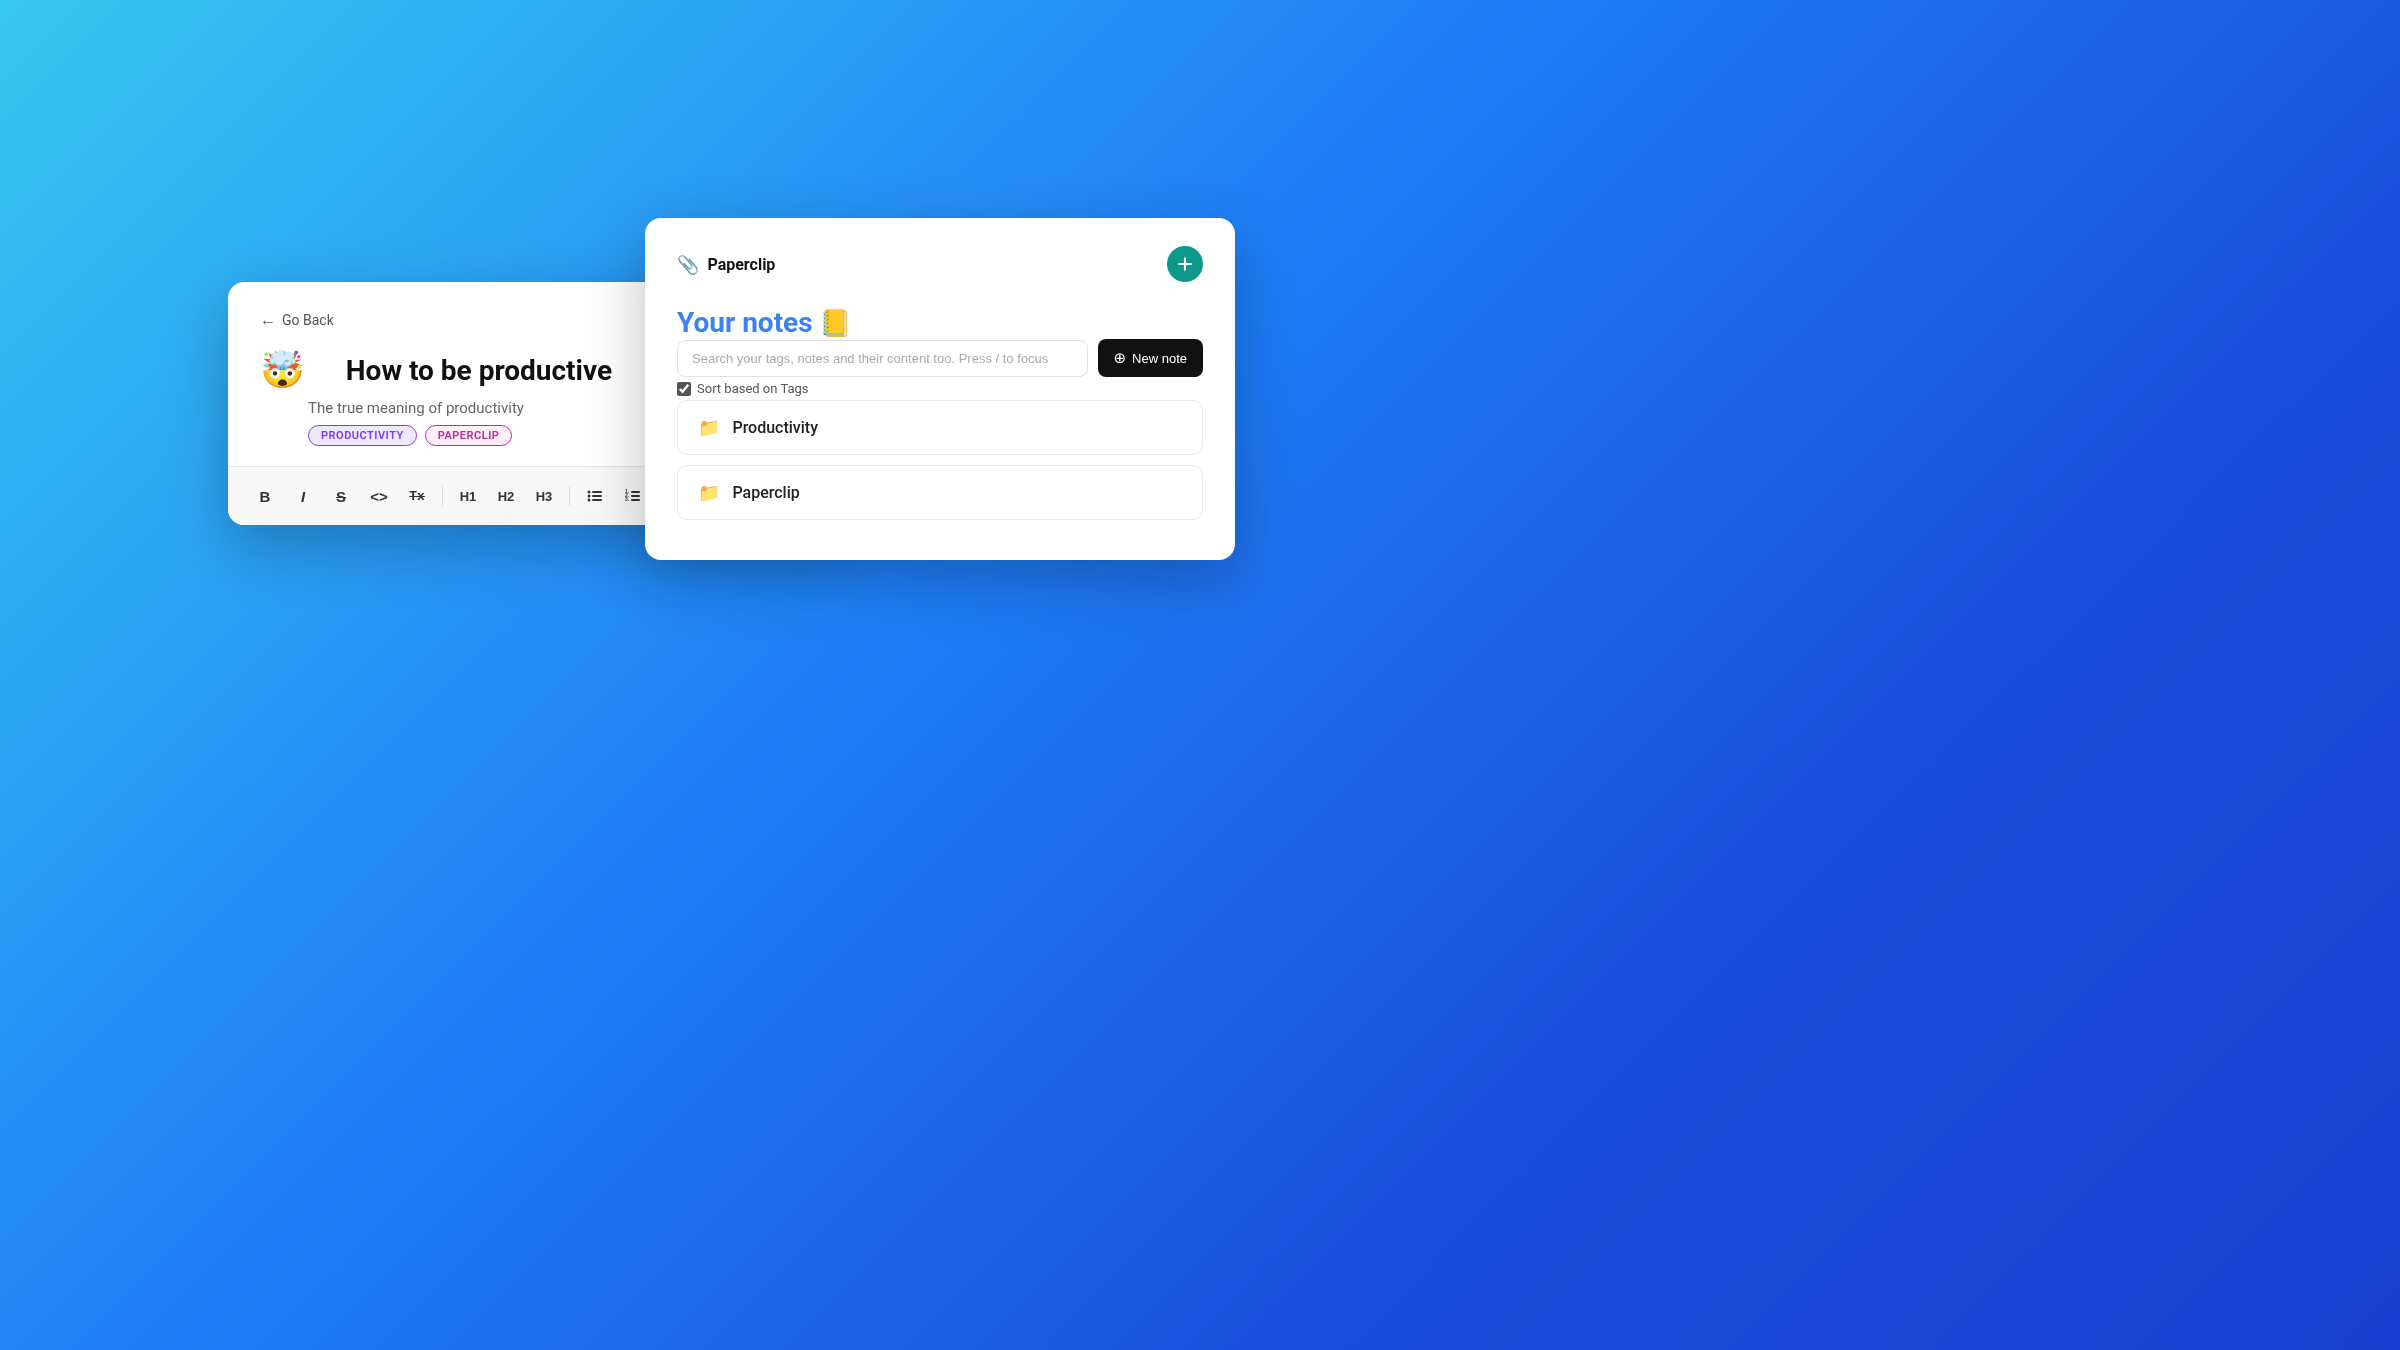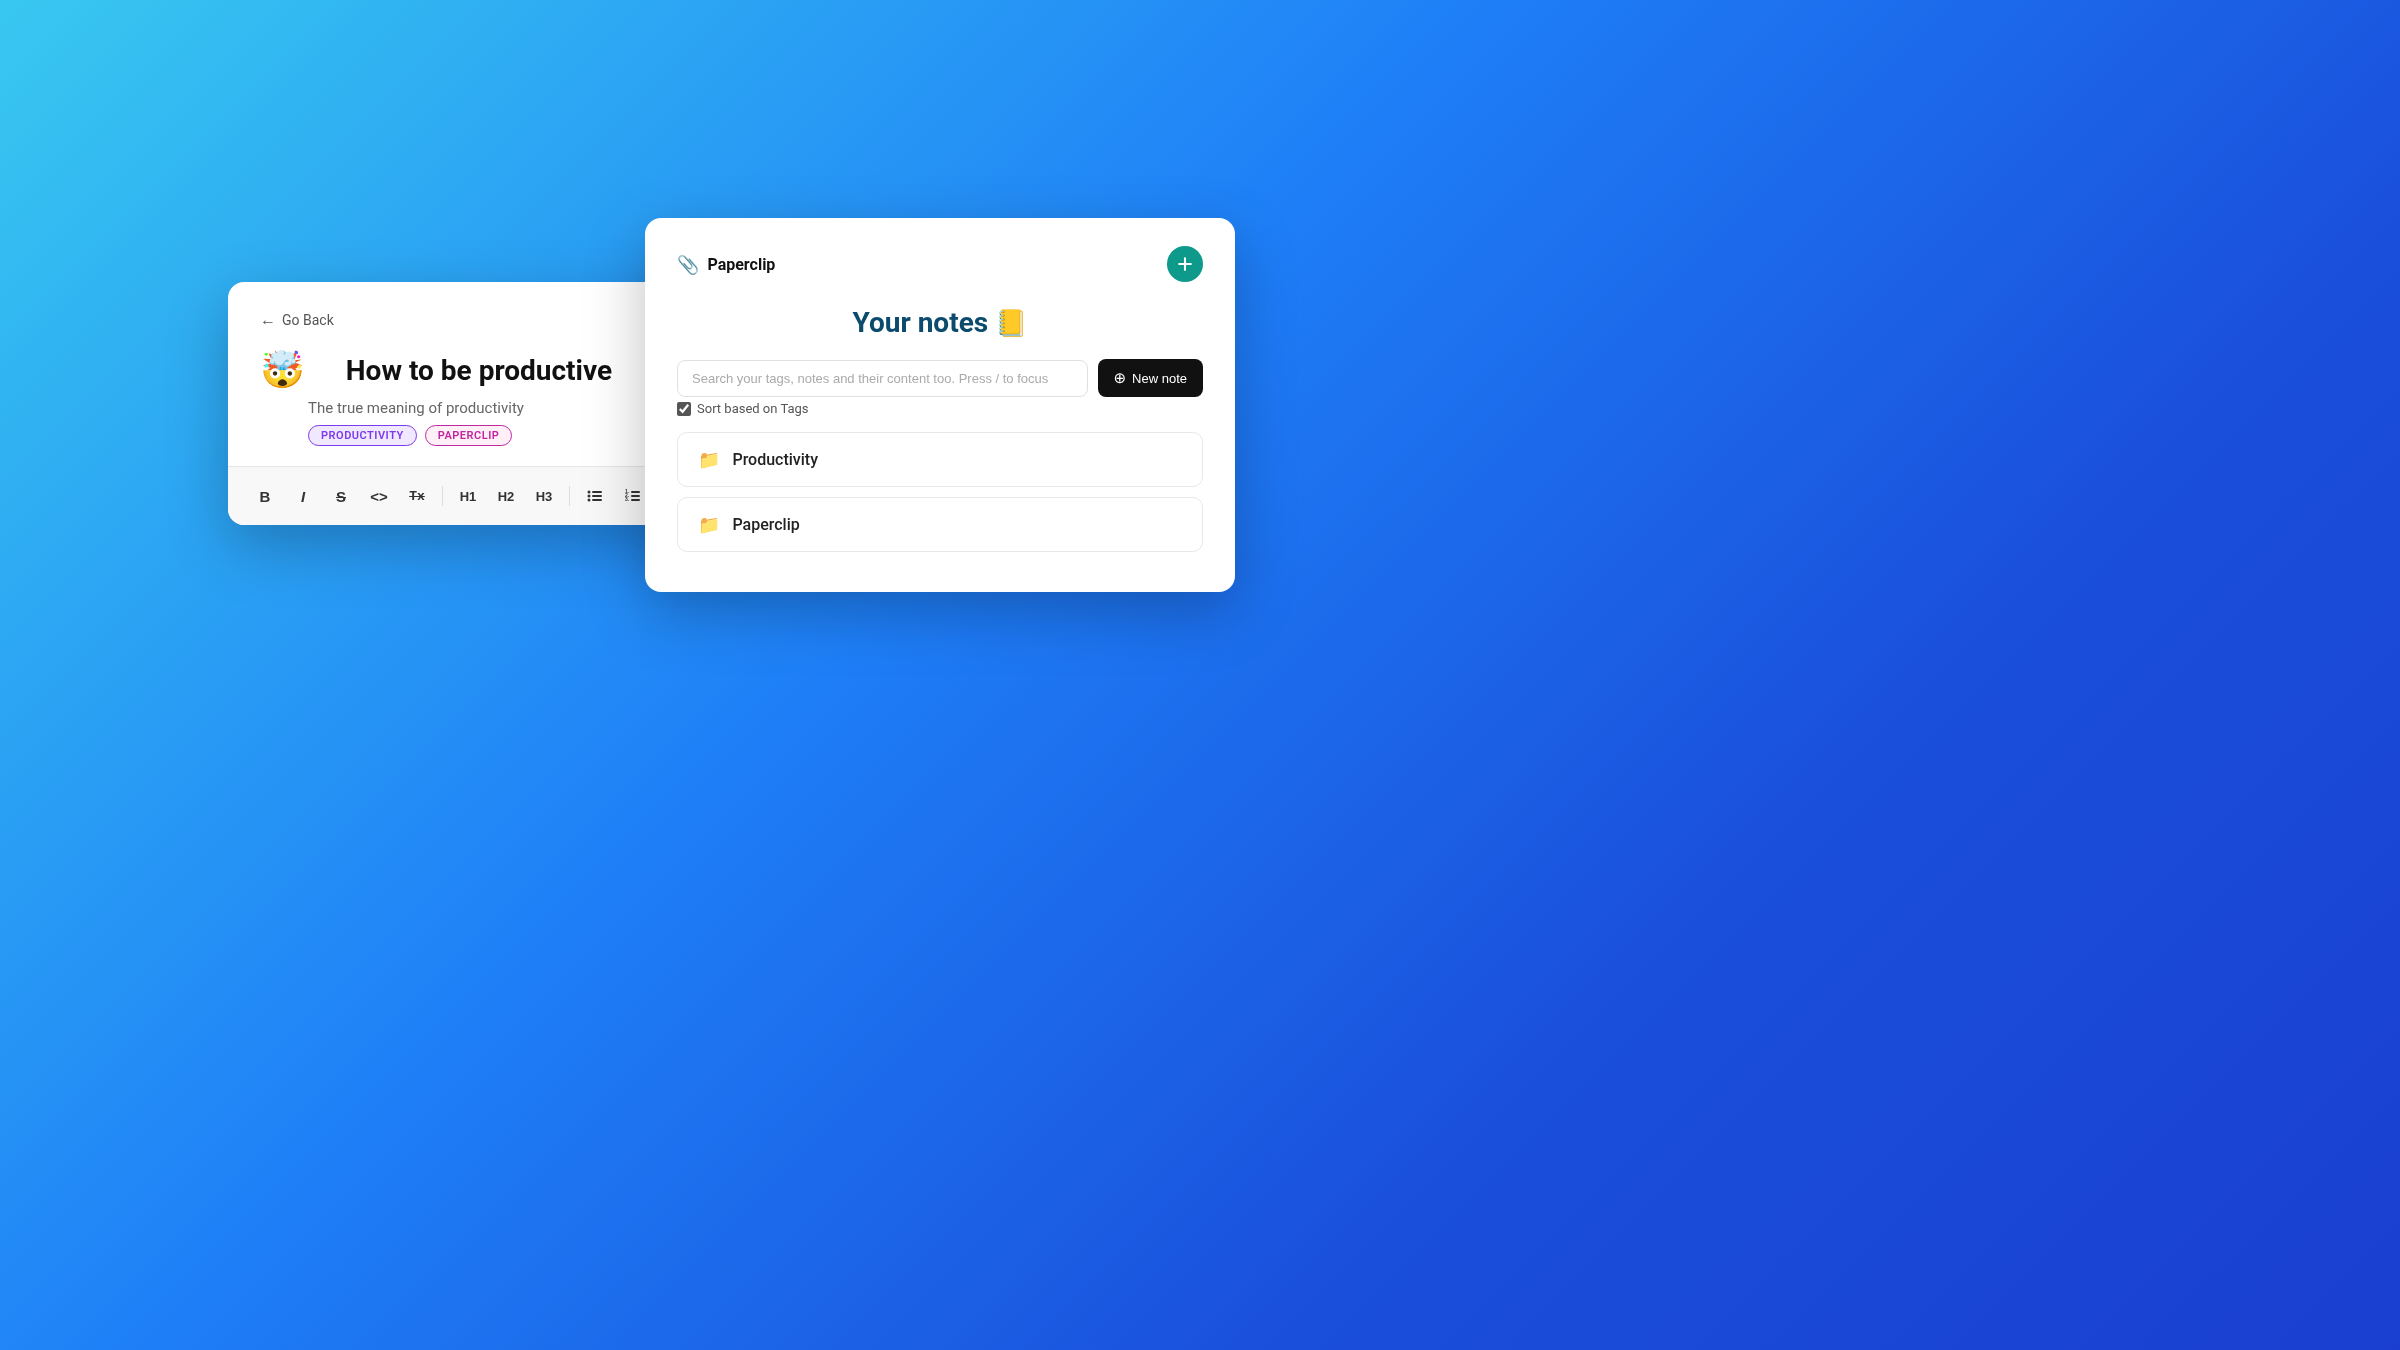--- a/index.html
+++ b/index.html
@@ -201,25 +201,23 @@
       border: none;
     }
 
     .add-btn-circle svg {
       width: 20px;
       height: 20px;
       fill: white;
     }
 
     .your-notes-title {
-      text-align: center;
       font-size: 28px;
       font-weight: 700;
-      color: #0c4a6e;
-      margin-bottom: 20px;
+      color: #3b82f6;
     }
 
     .notes-emoji {
       font-size: 26px;
     }
 
     .search-row {
       display: flex;
       align-items: center;
       gap: 10px;
@@ -253,21 +251,21 @@
       display: flex;
       align-items: center;
       gap: 6px;
       white-space: nowrap;
     }
 
     .sort-row {
       display: flex;
       align-items: center;
       gap: 6px;
-      margin-bottom: 16px;
+      margin-bottom: 4px;
     }
 
     .sort-checkbox {
       width: 14px;
       height: 14px;
       accent-color: #555;
       cursor: pointer;
     }
 
     .sort-label {

